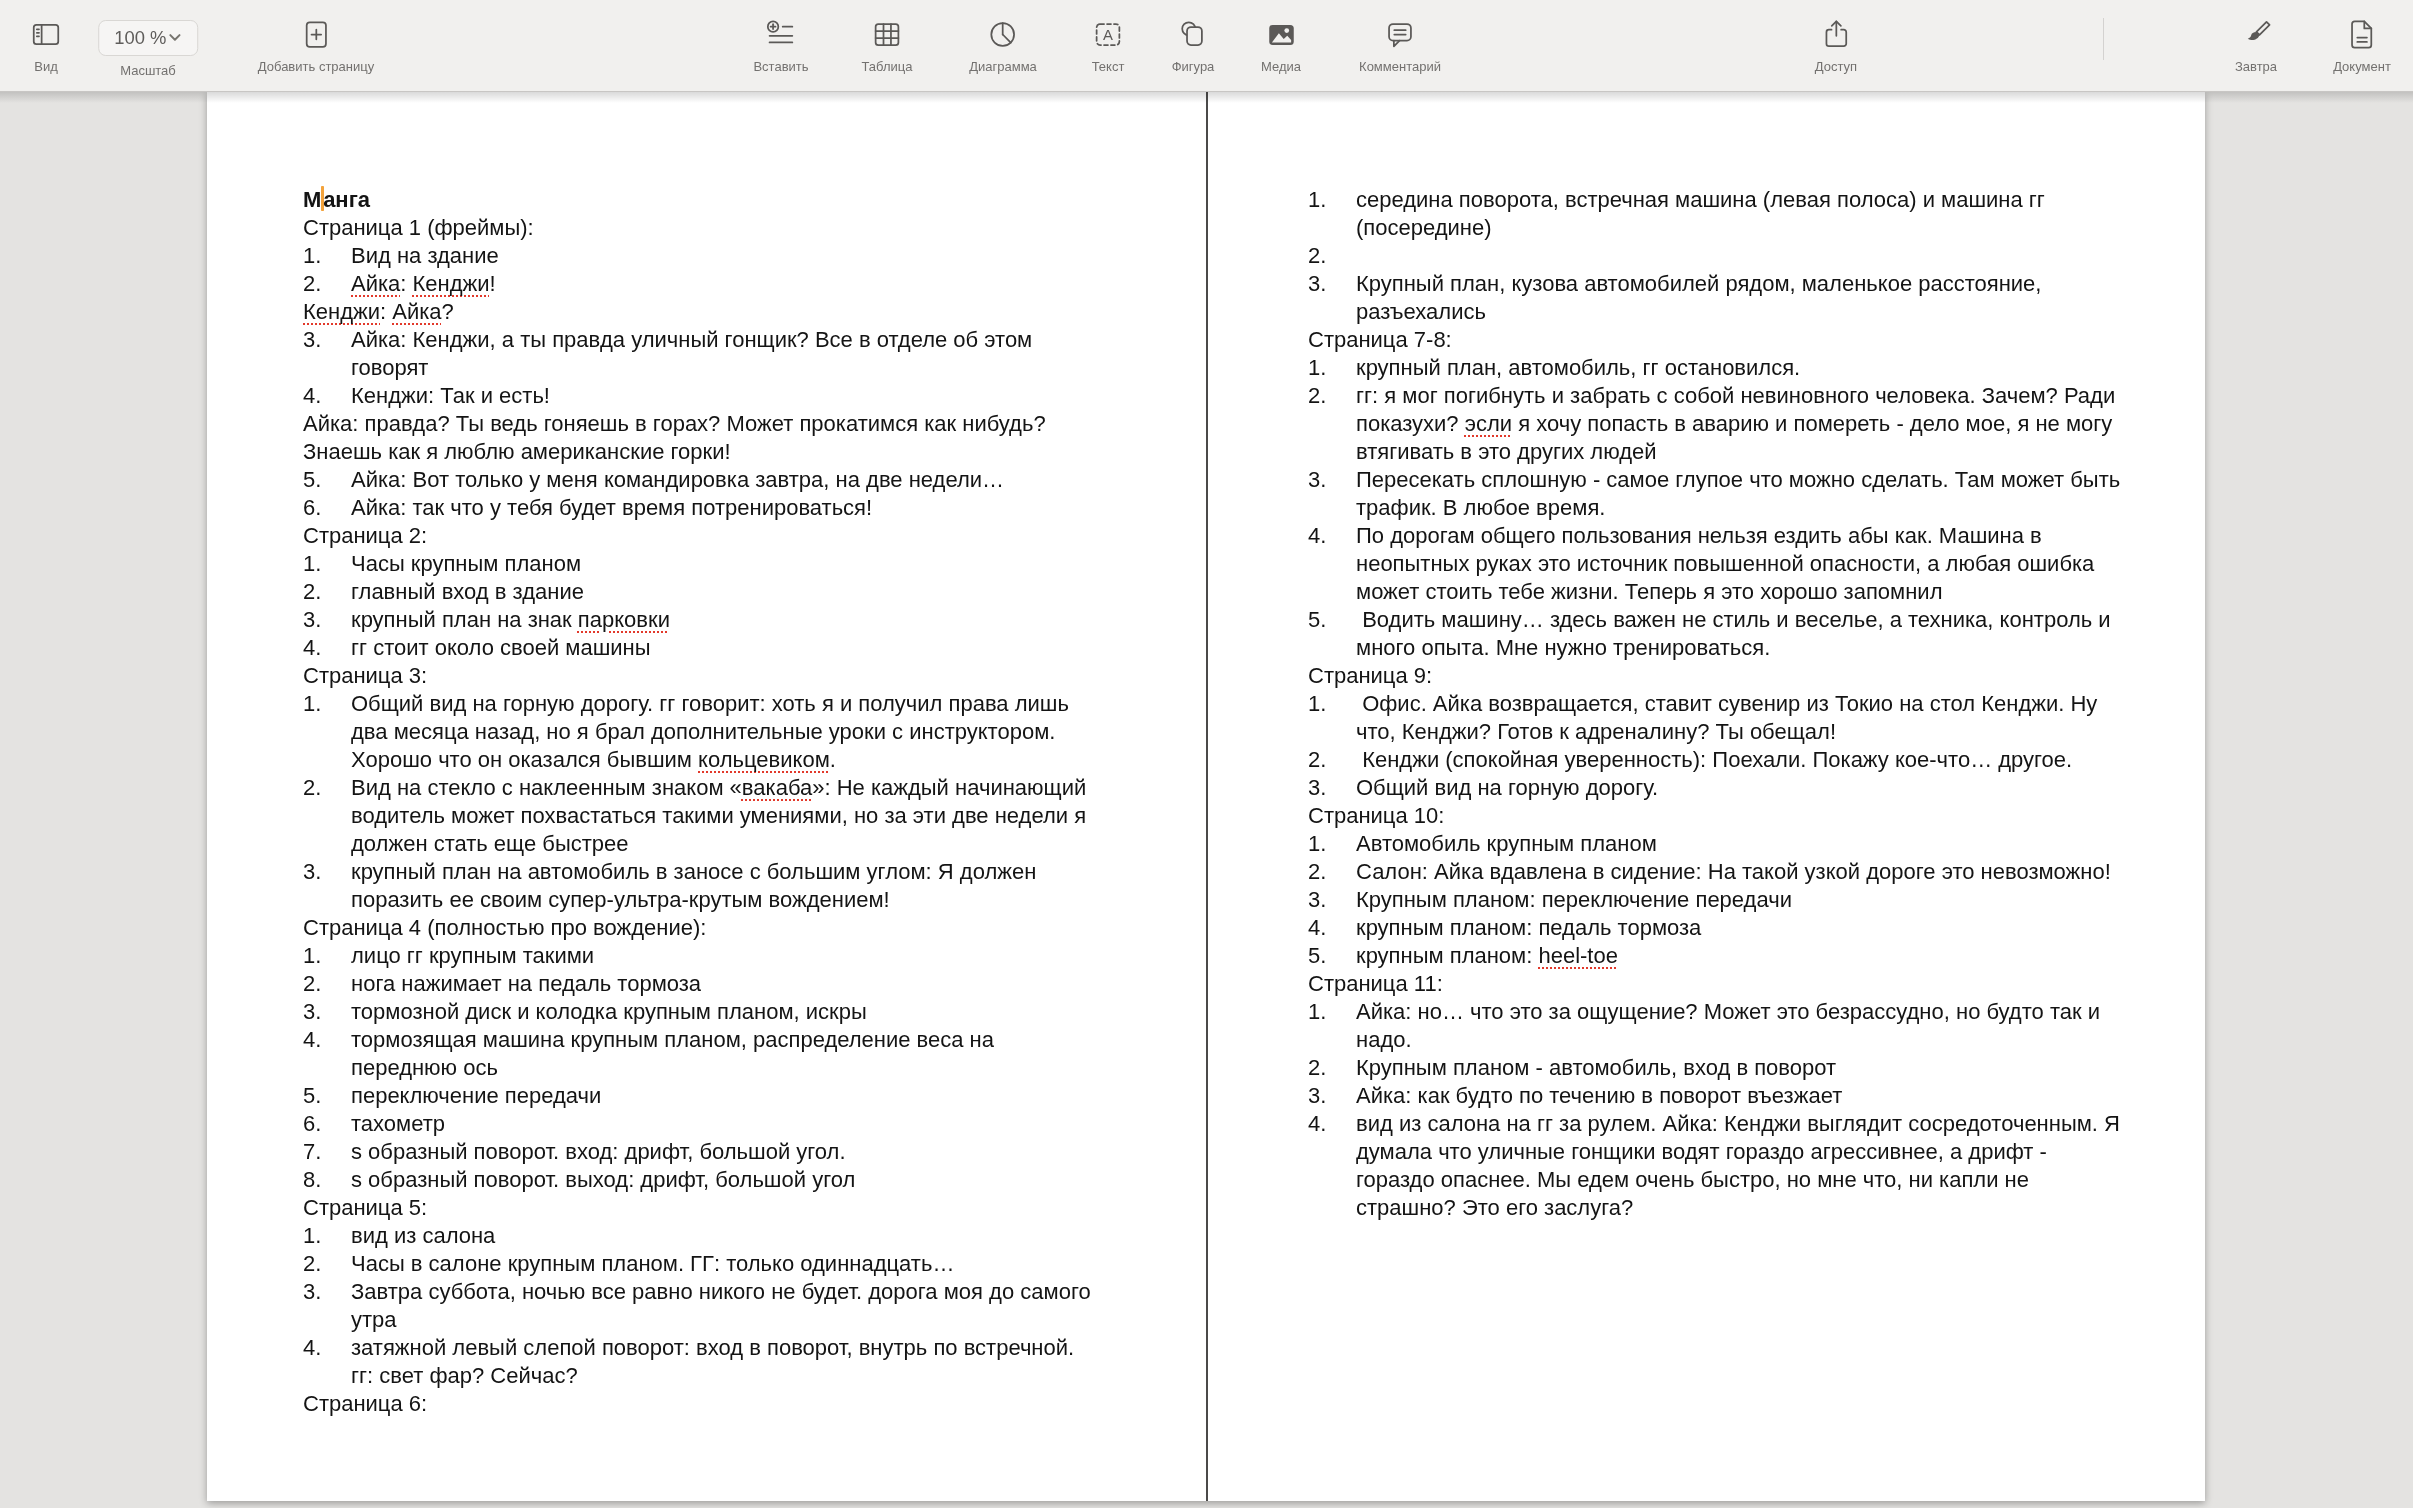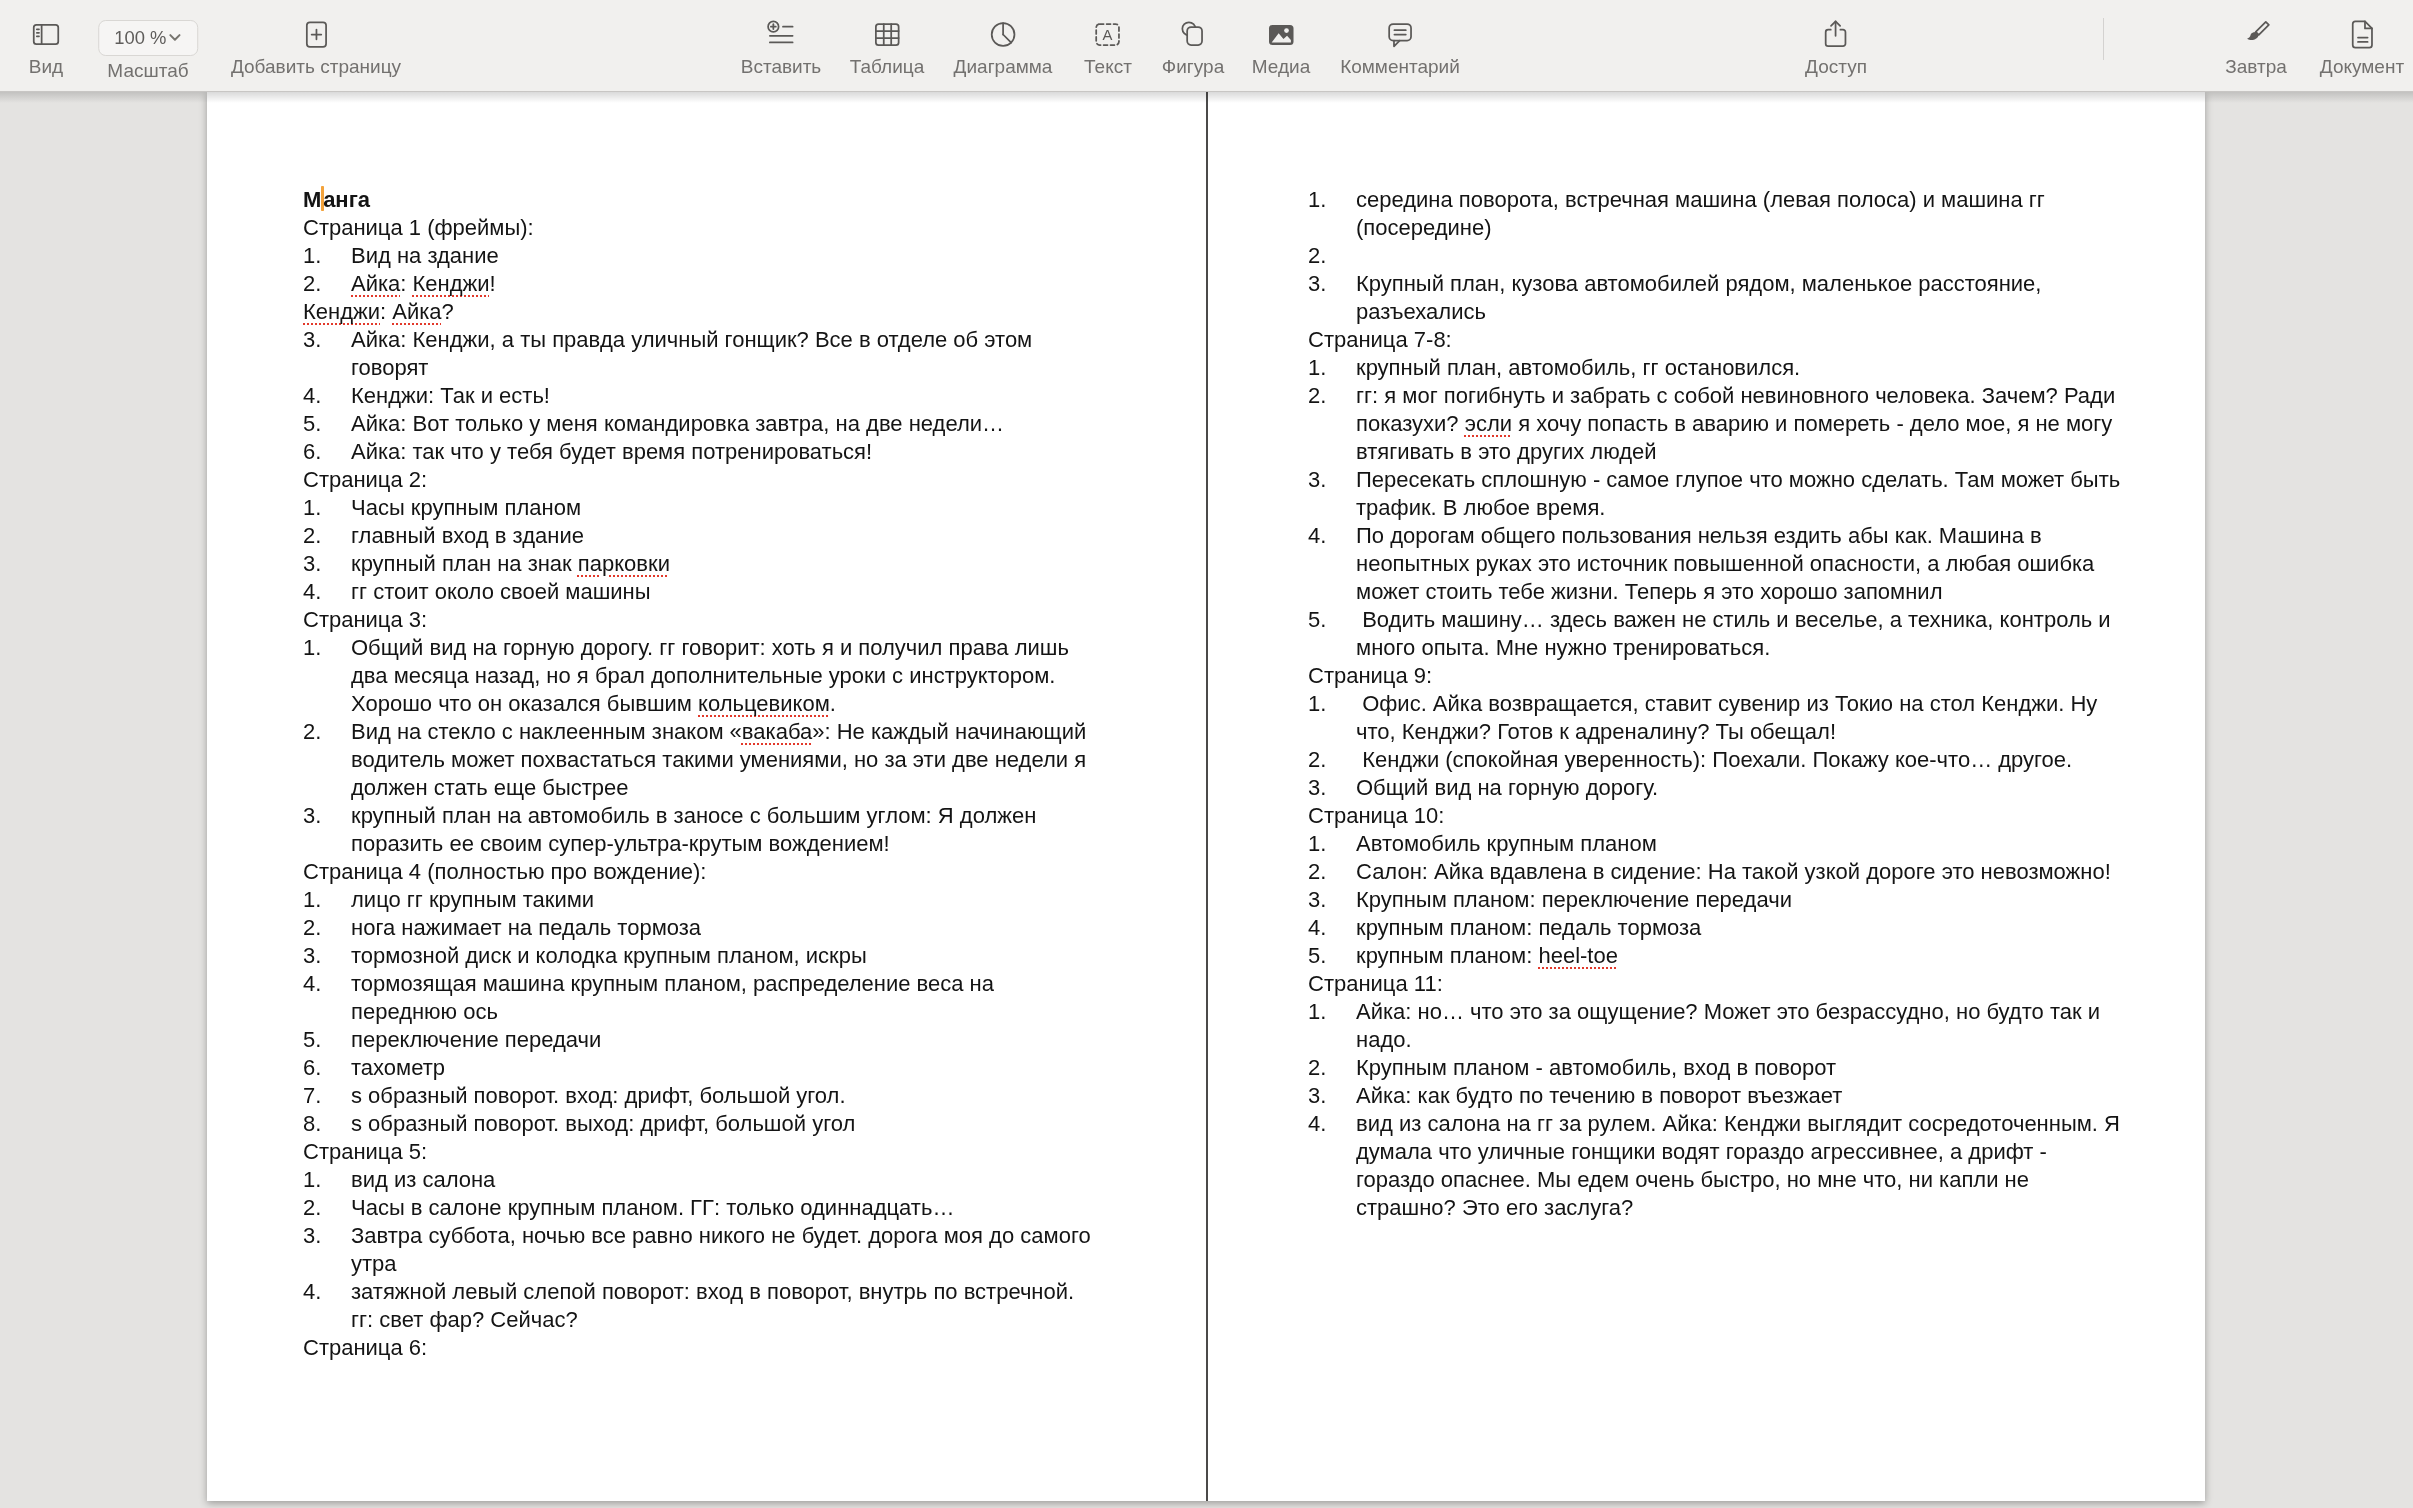--- a/index.html
+++ b/index.html
@@ -10,21 +10,21 @@
   
   .toolbar{
     position:absolute;top:0;left:0;width:2413px;height:91px;
     background:#f1f0ee;border-bottom:0.8px solid #c8c6c4;z-index:10;
   }
   .titem{
     position:absolute;top:17px;transform:translateX(-50%);
     display:flex;flex-direction:column;align-items:center;gap:5.9px;cursor:default;
   }
   .titem svg.glyph{width:35px;height:35px;display:block;}
-  .tlabel{font-size:19px;color:#73716f;white-space:nowrap;line-height:18.4px;}
+  .tlabel{font-size:13px;color:#73716f;white-space:nowrap;line-height:18.4px;}
   .zoom-btn{
     height:34px;border:0.8px solid #d9d7d4;background:rgba(255,255,255,0.35);
     border-radius:7.5px;display:flex;align-items:center;gap:2px;padding:0 15px;
     font-size:18.4px;color:#5f5d5b;
   }
   .tsep{position:absolute;left:2103px;top:18.4px;width:0.8px;height:42px;background:#d4d2d0;}
   
   .canvas{position:absolute;top:91px;left:0;width:2413px;height:1417px;background:#e4e3e1;}
   .canvas::before{
     content:"";position:absolute;top:0;left:0;right:0;height:11.7px;z-index:5;
@@ -194,20 +194,21 @@
   <div class="sheet">
     <div class="page-half page-1">
       <div class="col">
           <div class="blk title"><span class="txt"><span>М</span><span class="caret"></span><span>анга</span></span></div>
           <div class="blk heading"><span class="txt"><span>Страница 1 (фреймы):</span></span></div>
           <div class="blk item"><span class="num">1.</span><span class="txt"><span>Вид на здание</span></span></div>
           <div class="blk item"><span class="num">2.</span><span class="txt"><span class="sq">Айка</span><span>: </span><span class="sq">Кенджи</span><span>!</span></span></div>
           <div class="blk para"><span class="txt"><span class="sq">Кенджи</span><span>: </span><span class="sq">Айка</span><span>?</span></span></div>
           <div class="blk item"><span class="num">3.</span><span class="txt"><span>Айка: Кенджи, а ты правда уличный гонщик? Все в отделе об этом говорят</span></span></div>
           <div class="blk item"><span class="num">4.</span><span class="txt"><span>Кенджи: Так и есть!</span></span></div>
+          <div class="blk para"><span class="txt"><span>Айка: правда? Ты ведь гоняешь в горах? Может прокатимся как нибудь? Знаешь как я люблю американские горки!</span></span></div>
           <div class="blk item"><span class="num">5.</span><span class="txt"><span>Айка: Вот только у меня командировка завтра, на две недели…</span></span></div>
           <div class="blk item"><span class="num">6.</span><span class="txt"><span>Айка: так что у тебя будет время потренироваться!</span></span></div>
           <div class="blk heading"><span class="txt"><span>Страница 2:</span></span></div>
           <div class="blk item"><span class="num">1.</span><span class="txt"><span>Часы крупным планом</span></span></div>
           <div class="blk item"><span class="num">2.</span><span class="txt"><span>главный вход в здание</span></span></div>
           <div class="blk item"><span class="num">3.</span><span class="txt"><span>крупный план на знак </span><span class="sq">парковки</span></span></div>
           <div class="blk item"><span class="num">4.</span><span class="txt"><span>гг стоит около своей машины</span></span></div>
           <div class="blk heading"><span class="txt"><span>Страница 3:</span></span></div>
           <div class="blk item"><span class="num">1.</span><span class="txt"><span>Общий вид на горную дорогу. гг говорит: хоть я и получил права лишь два месяца назад, но я брал дополнительные уроки с инструктором. Хорошо что он оказался бывшим </span><span class="sq">кольцевиком</span><span>.</span></span></div>
           <div class="blk item"><span class="num">2.</span><span class="txt"><span>Вид на стекло с наклеенным знаком «</span><span class="sq">вакаба</span><span>»: Не каждый начинающий водитель может похвастаться такими умениями, но за эти две недели я должен стать еще быстрее</span></span></div>

